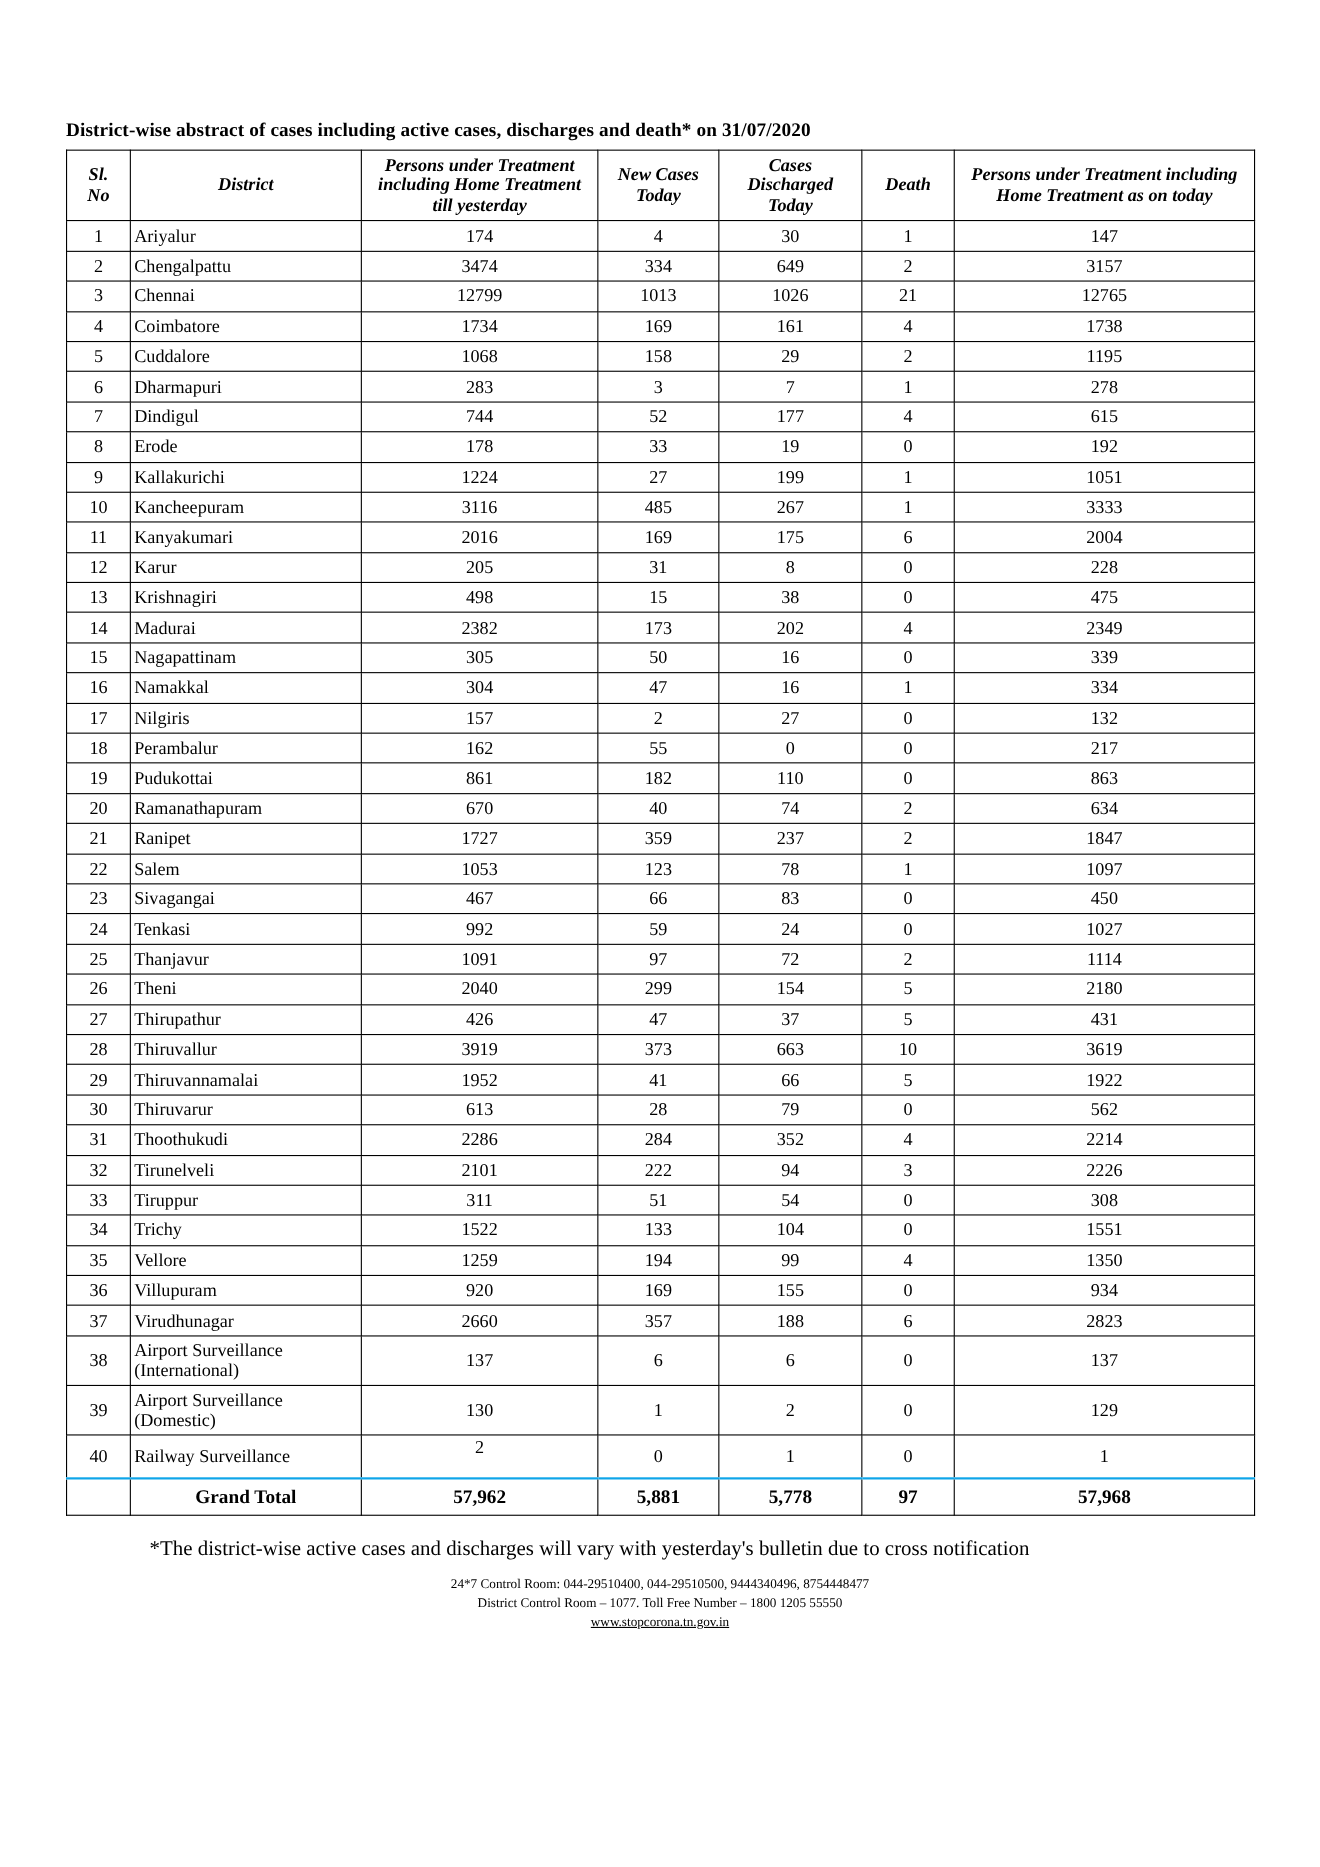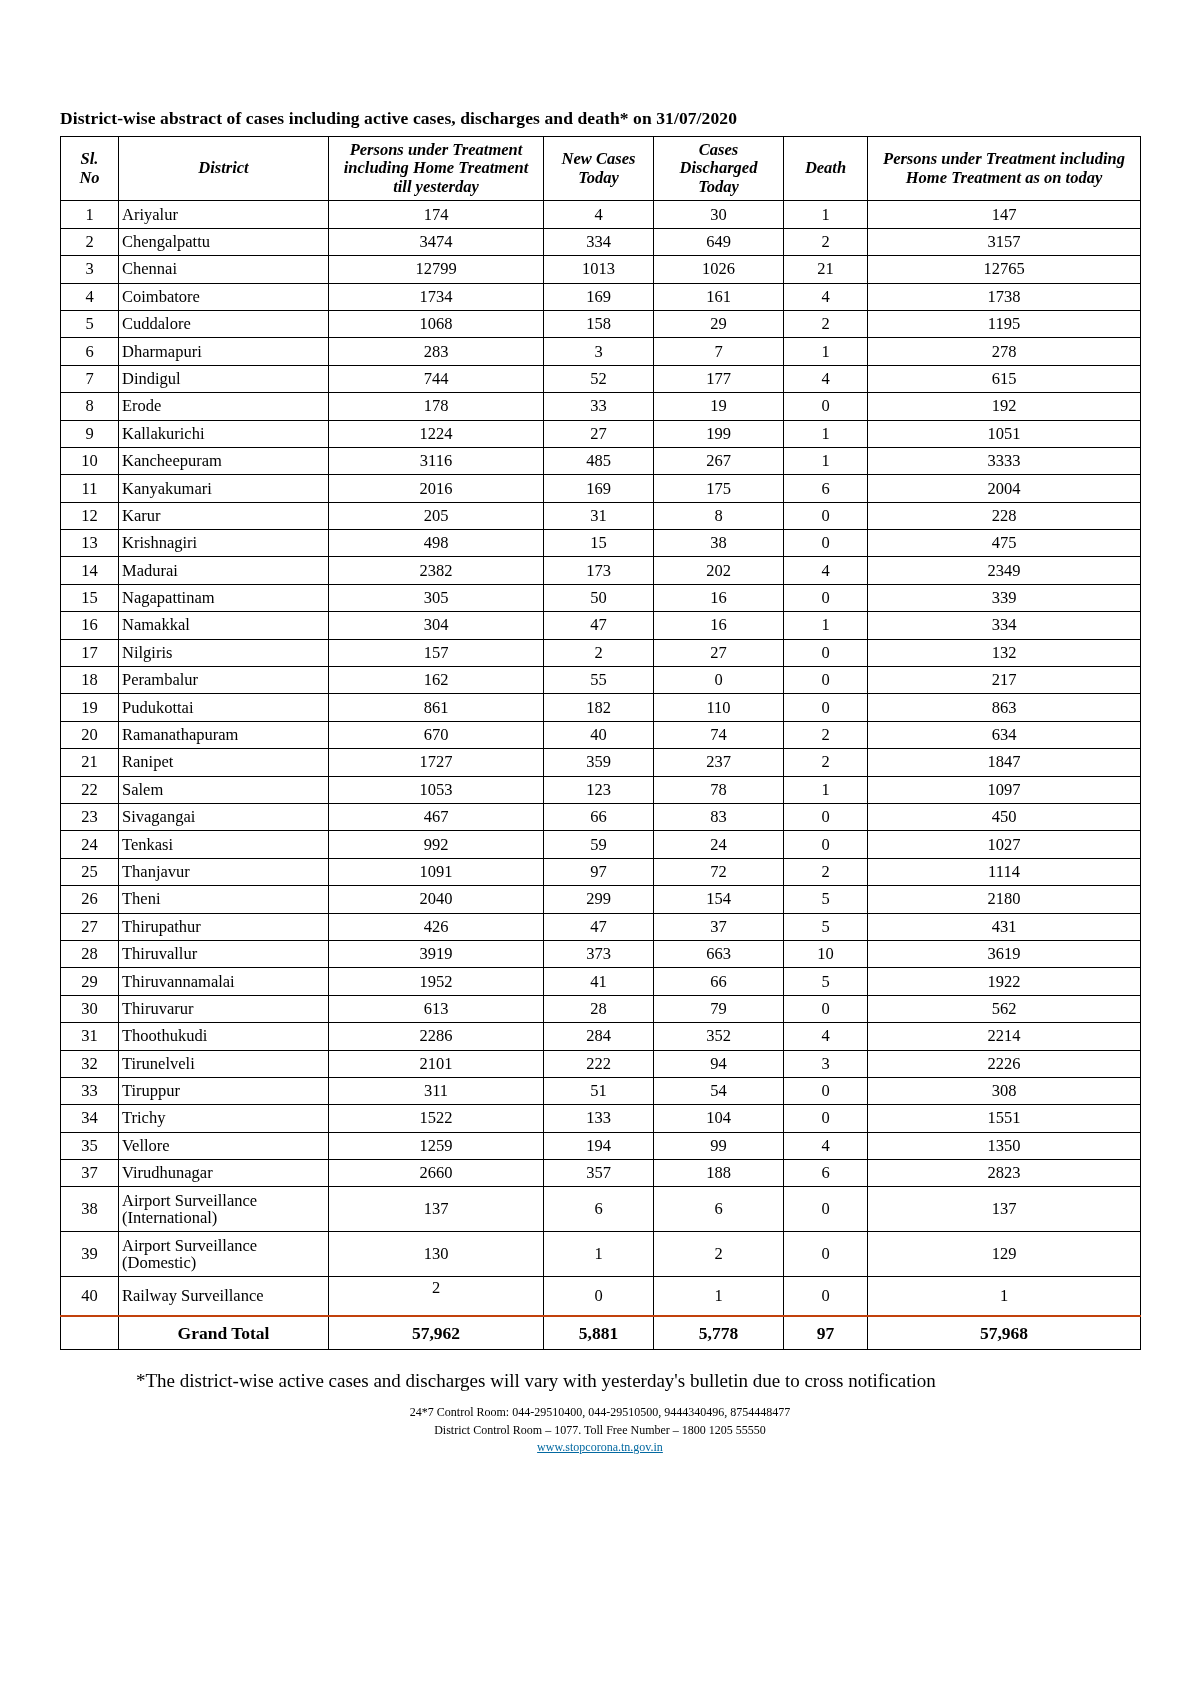--- a/index.html
+++ b/index.html
@@ -63,39 +63,39 @@
   tr.tall-row td.dist { line-height: 1.08; }
   tr.tall-row td.num  { vertical-align: middle; }
   tr.rail-row td { height: 36px; }
   tr.rail-row td.num-top { vertical-align: top; }
 
   tr.total-row td {
     font-weight: bold;
     text-align: center;
     height: 30px;
     font-size: 17.5px;
-    border-top: 2px solid #c2410c;
+    border-top: 2px solid #0ea5e9;
   }
   tr.total-row td.label { text-align: center; }
   tr.total-row td.blank { border-right: 1px solid #000; }
 
   .footnote {
     margin: 18px 0 0 0;
     font-size: 19px;
     line-height: 1.35;
     padding-left: 76px;
   }
   .contact {
     margin-top: 10px;
     text-align: center;
     font-size: 12px;
     line-height: 1.45;
   }
   .contact a {
-    color: #0369a1;
+    color: #000000;
     text-decoration: underline;
   }
 </style>
 </head>
 <body>
 
 <div class="page">
 
   <h1 class="doc-title">District-wise abstract of cases including active cases, discharges and death* on 31/07/2020</h1>
 
@@ -433,20 +433,29 @@
       <tr class="body-row">
           <td class="sl">35</td>
           <td class="dist">Vellore</td>
           <td class="num">1259</td>
           <td class="num">194</td>
           <td class="num">99</td>
           <td class="num">4</td>
           <td class="num">1350</td>
         </tr>
       <tr class="body-row">
+          <td class="sl">36</td>
+          <td class="dist">Villupuram</td>
+          <td class="num">920</td>
+          <td class="num">169</td>
+          <td class="num">155</td>
+          <td class="num">0</td>
+          <td class="num">934</td>
+        </tr>
+      <tr class="body-row">
           <td class="sl">37</td>
           <td class="dist">Virudhunagar</td>
           <td class="num">2660</td>
           <td class="num">357</td>
           <td class="num">188</td>
           <td class="num">6</td>
           <td class="num">2823</td>
         </tr>
       <tr class="tall-row">
           <td class="sl">38</td>

